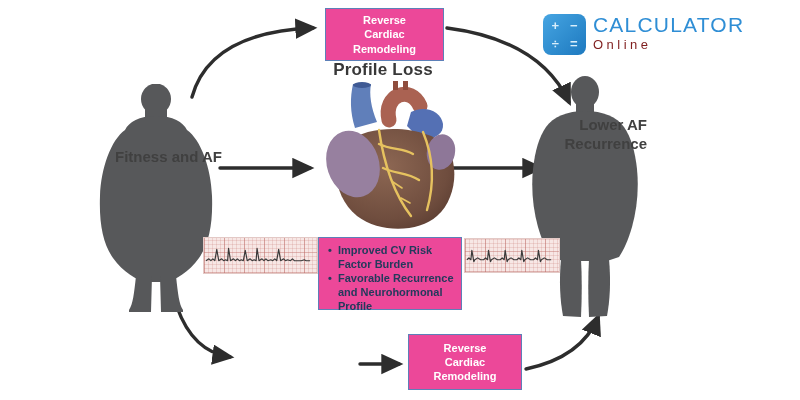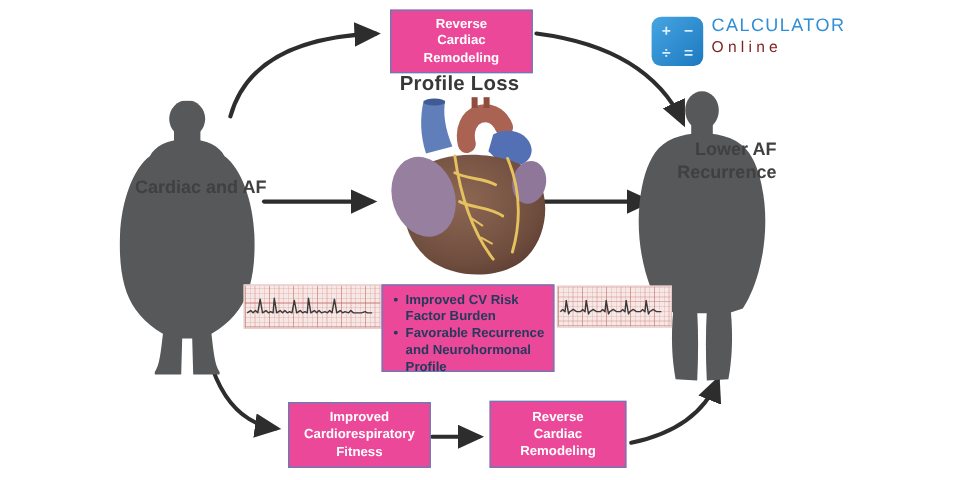--- a/index.html
+++ b/index.html
@@ -52,21 +52,21 @@
   .arrows{position:absolute;left:0;top:0;width:800px;height:400px;pointer-events:none;}
 
   
   .logo{position:absolute;left:543px;top:14px;display:flex;align-items:flex-start;cursor:pointer;}
   .logo-icon{width:43px;height:41px;border-radius:8px;
              background:linear-gradient(135deg,#46a5e2 0%,#1d79bf 100%);
              display:grid;grid-template-columns:1fr 1fr;grid-template-rows:1fr 1fr;
              color:#d9eefb;font-weight:bold;font-size:13px;box-sizing:border-box;padding:3px;}
   .logo-icon span{display:flex;align-items:center;justify-content:center;}
   .logo-text{margin-left:7px;line-height:1;}
-  .logo-brand{font-size:15px;color:#2f8ed5;letter-spacing:1.2px;font-weight:400;}
+  .logo-brand{font-size:21px;color:#2f8ed5;letter-spacing:1.2px;font-weight:400;}
   .logo-sub{font-size:13px;color:#7f1d1d;letter-spacing:3.5px;margin-top:3px;font-weight:400;}
 </style>
 </head>
 <body>
 
 <div class="stage">
 
   <svg class="arrows" viewBox="0 0 800 400">
     <defs>
       <marker id="ah" markerWidth="7" markerHeight="7" refX="5.2" refY="3" orient="auto">
@@ -88,21 +88,21 @@
     <g fill="#57585a">
       <ellipse cx="63" cy="15" rx="15" ry="15.5"></ellipse>
       <rect x="52" y="24" width="22" height="14"></rect>
       <path d="M63,32 C46,32 36,38 32,46 C18,56 8,84 7,112 C6,140 10,160 20,174
                C30,188 44,196 52,198 L74,198 C82,196 96,188 106,174
                C116,160 120,140 119,112 C118,84 108,56 94,46 C90,38 80,32 63,32 Z"></path>
       <path d="M43,192 C41,210 40,220 36,226 L36,228 L58,228 L59,192 Z"></path>
       <path d="M67,192 L68,228 L90,228 L90,226 C86,220 85,210 83,192 Z"></path>
     </g>
   </svg>
-  <div class="figlabel figlabel-left">Cardiac and AF</div>
+  <div class="figlabel figlabel-left">Fitness and AF</div>
 
   <svg class="figure fig-right" viewBox="0 0 140 245">
     <g fill="#57585a">
       <ellipse cx="68" cy="17" rx="14" ry="16"></ellipse>
       <rect x="59" y="28" width="18" height="12"></rect>
       <path d="M68,36 C50,36 36,42 29,52 C22,62 18,76 16,94 C14,114 16,134 21,152
                C25,166 30,176 34,182 L46,186 L90,186 L102,182
                C106,176 111,166 115,152 C120,134 122,114 120,94
                C118,76 114,62 107,52 C100,42 86,36 68,36 Z"></path>
       <path d="M44,184 C42,206 43,225 46,241 L64,242 C65,222 65,202 64,184 Z"></path>
@@ -168,23 +168,20 @@
 Remodeling</div>
   <div class="pathlabel lbl-weightloss">Profile Loss</div>
 
   <div class="bluebox box-mid">
     <ul class="bullets">
       <li>Improved CV Risk Factor Burden</li>
       <li>Favorable Recurrence and Neurohormonal Profile</li>
     </ul>
   </div>
 
-  <div class="bluebox box-bl pre">Improved
-Cardiorespiratory
-Fitness</div>
   <div class="bluebox box-br pre">Reverse
 Cardiac
 Remodeling</div>
 
   <div class="logo">
     <div class="logo-icon">
       <span>+</span>
       <span>−</span>
       <span>÷</span>
       <span>=</span>

